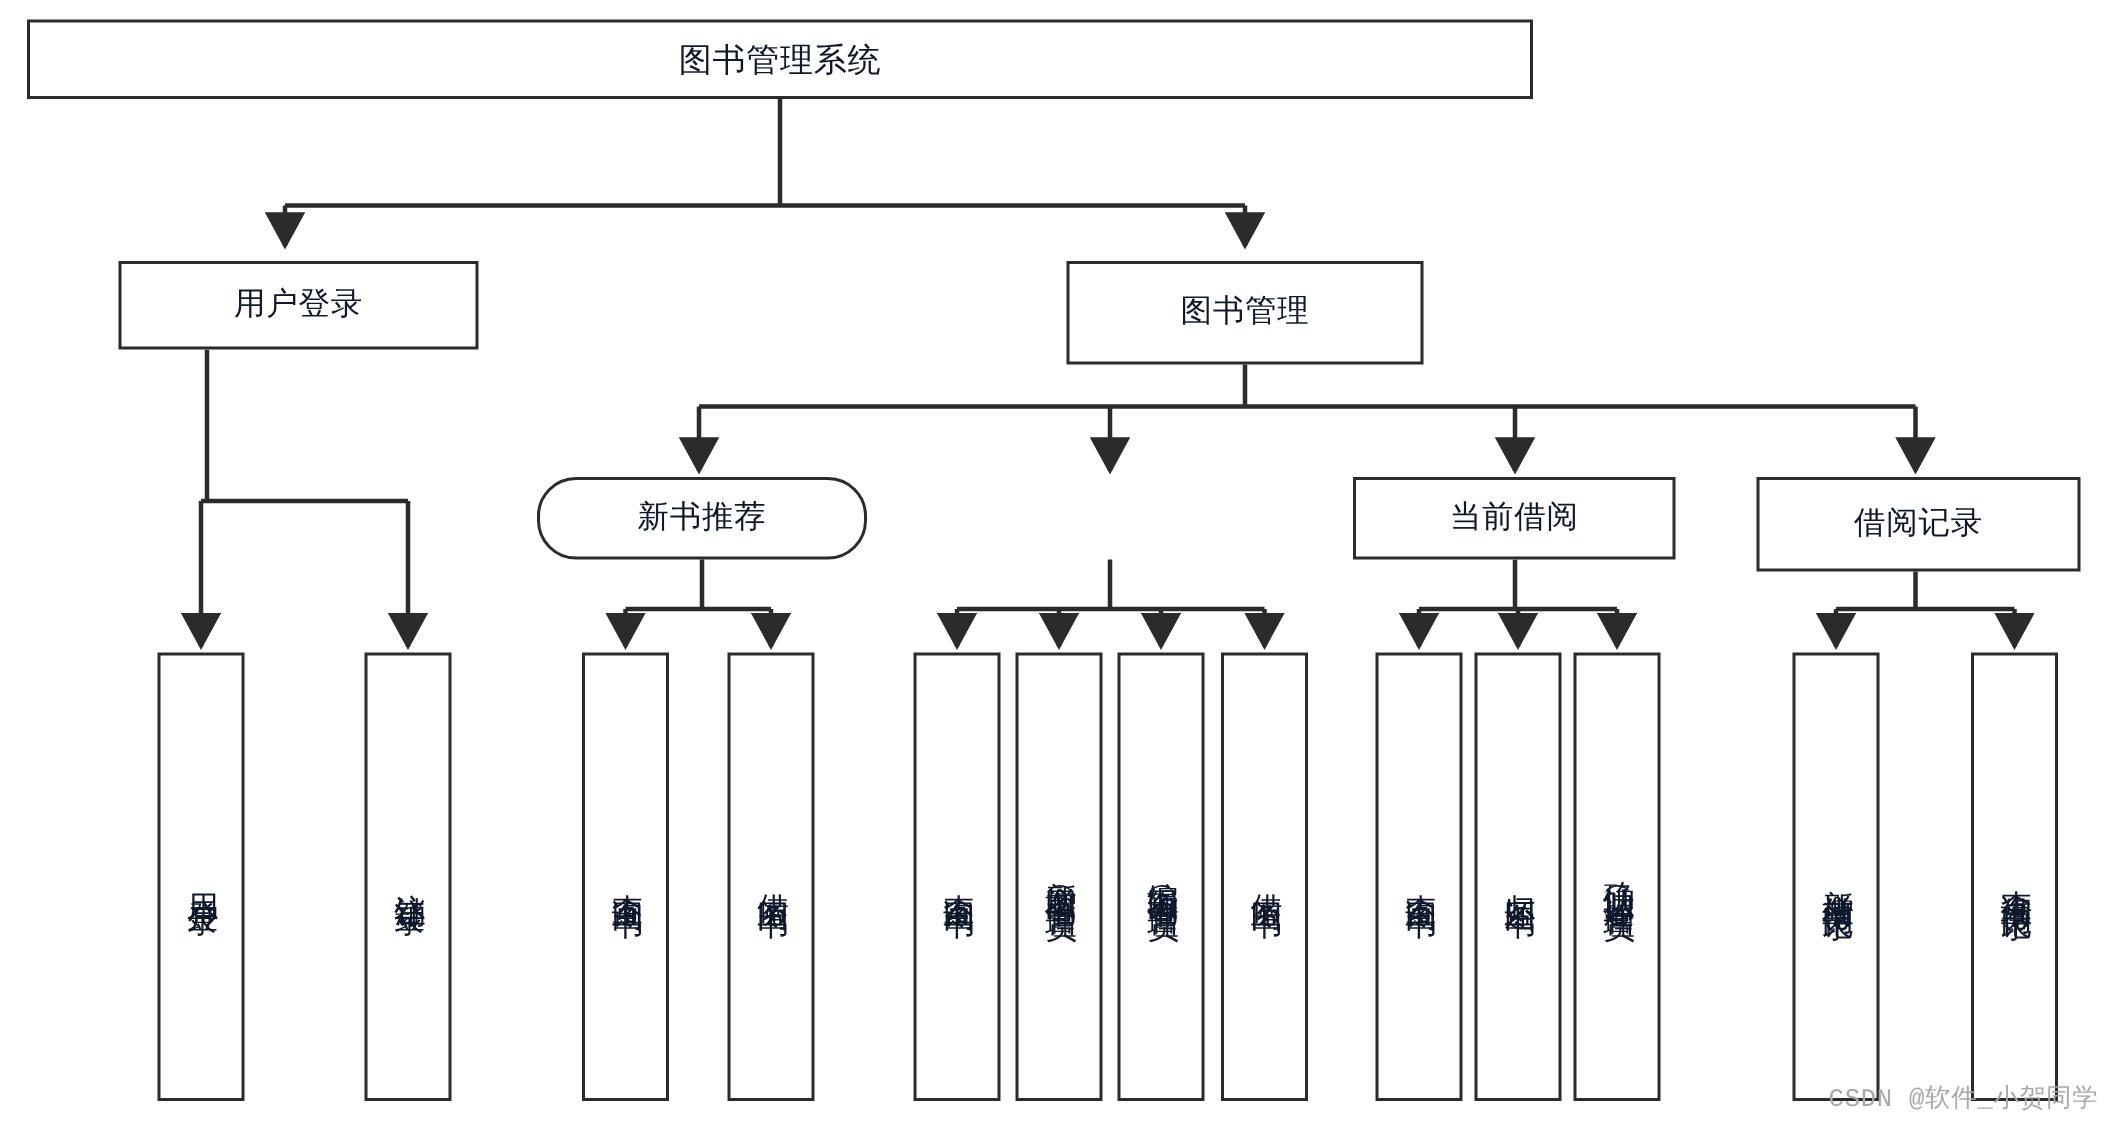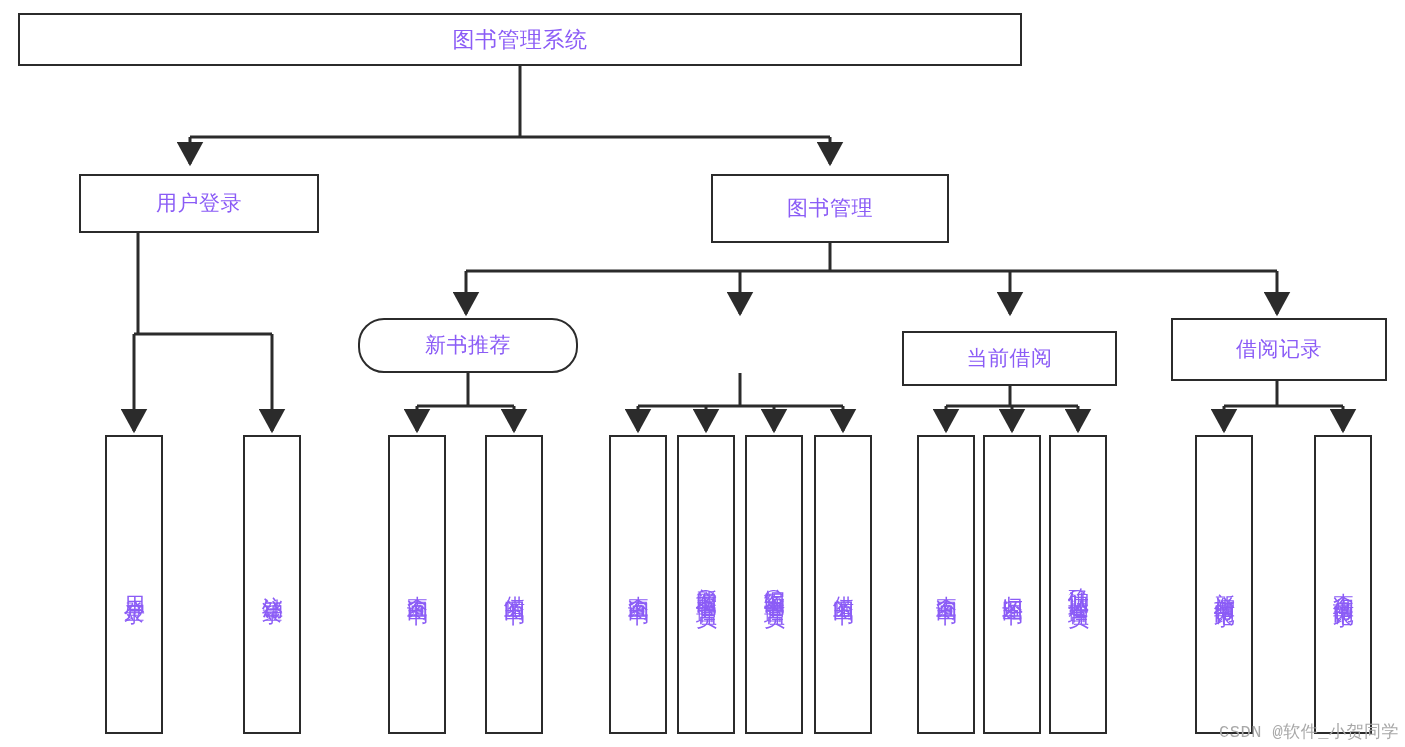--- a/index.html
+++ b/index.html
@@ -32,21 +32,21 @@
     position: absolute;
     box-sizing: border-box;
     background: #ffffff;
     border: 2px solid #2b2b2b;
     display: flex;
     align-items: center;
     justify-content: center;
     overflow: hidden;
   }
   .node .label {
-    color: #8b5cf6;
+    color: #0f172a;
     font-size: 21px;
     line-height: 1.18;
     letter-spacing: 0.5px;
     white-space: nowrap;
     text-align: center;
   }
   .node.vertical .label {
     writing-mode: vertical-rl;
     text-orientation: upright;
     font-size: 21px;
@@ -130,21 +130,21 @@
   <div class="node level2" style="left:79px; top:174px; width:240px; height:59px;">
     <span class="label">用户登录</span>
   </div>
   <div class="node level2" style="left:711px; top:174px; width:238px; height:69px;">
     <span class="label">图书管理</span>
   </div>
 
   <div class="node level3" style="left:358px; top:318px; width:220px; height:55px;border-radius:26px;">
     <span class="label">新书推荐</span>
   </div>
-  <div class="node level3" style="left:902px; top:318px; width:215px; height:55px;margin-top:13px;">
+  <div class="node level3" style="left:902px; top:318px; width:215px; height:55px;">
     <span class="label">当前借阅</span>
   </div>
   <div class="node level3" style="left:1171px; top:318px; width:216px; height:63px;">
     <span class="label">借阅记录</span>
   </div>
 
   <div class="node vertical" style="left:105px; top:435px; width:58px; height:299px;">
     <span class="label">用户登录</span>
   </div>
   <div class="node vertical" style="left:243px; top:435px; width:58px; height:299px;">

